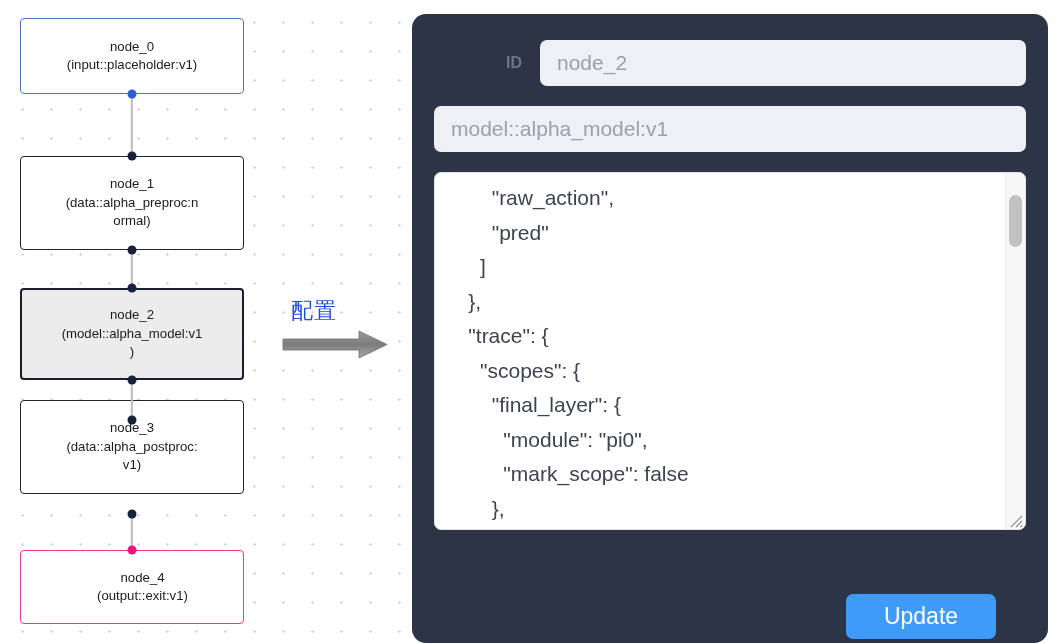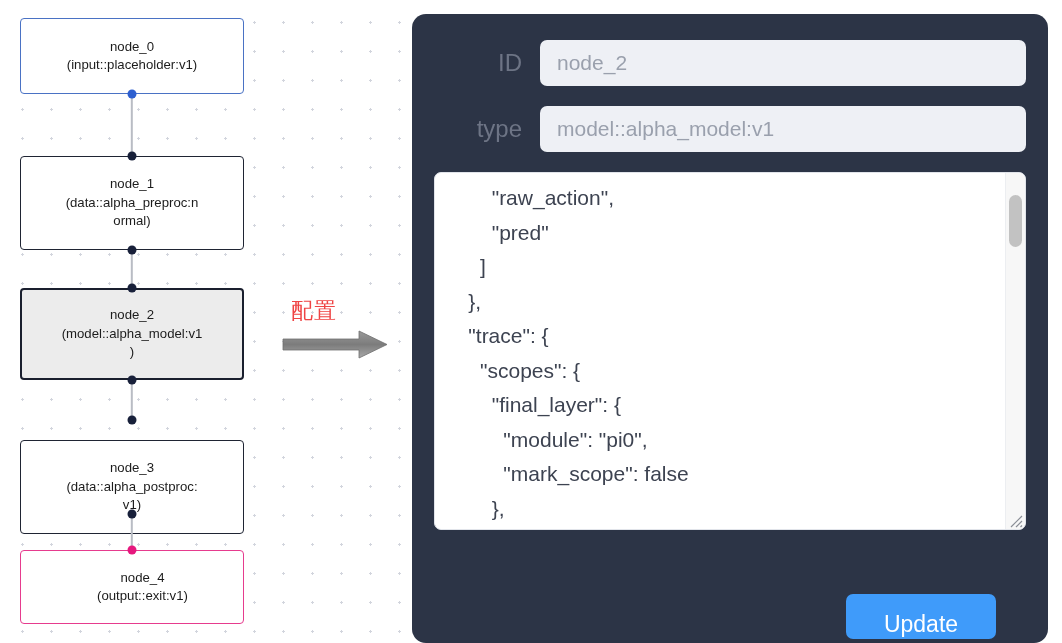--- a/index.html
+++ b/index.html
@@ -54,43 +54,43 @@
     width:2.4px;
     background:#b9bcc4;
     transform:translateX(-50%);
     z-index:2;
   }
 
   
   #annot{position:absolute;left:281px;top:296px;width:116px;height:70px;}
   #annot .cn{
     position:absolute;left:10px;top:0;
-    font-size:22px;color:#ef4444;letter-spacing:1px;
+    font-size:22px;color:#1d4ed8;letter-spacing:1px;
     font-family:"DejaVu Sans","Liberation Sans",sans-serif;
   }
   #annot svg{position:absolute;left:0;top:34px;}
 
   
   #panel{
     position:absolute;left:412px;top:14px;width:636px;height:629px;
     background:#2c3446;
     border-radius:14px;
     box-sizing:border-box;
     padding:26px 22px 0 22px;
     overflow:hidden;
   }
   .frow{display:flex;align-items:flex-start;margin-bottom:20px;}
   .flabel{
     width:106px;flex:0 0 106px;
     text-align:right;
     padding-right:18px;box-sizing:border-box;
     color:#6d7485;
-    font-size:24px;
+    font-size:16px;
     line-height:46px;
-    font-weight:400;
+    font-weight:700;
   }
   .finput{
     flex:1 1 auto;
     height:46px;box-sizing:border-box;
     background:#eef0f5;
     border:none;border-radius:7px;
     color:#9aa0ad;
     font-size:21px;
     padding:0 17px;
     font-family:"Liberation Sans","DejaVu Sans",sans-serif;
@@ -136,21 +136,21 @@
     position:absolute;left:434px;top:580px;
     width:150px;height:45px;
     background:#3f9bfa;
     color:#ffffff;
     border:none;border-radius:7px;
     font-size:23px;
     font-family:"Liberation Sans","DejaVu Sans",sans-serif;
     text-align:center;
     line-height:45px;
     cursor:pointer;
-    padding:8px;
+    padding:0;
   }
 </style>
 </head>
 <body>
 
 <div id="root">
 
   <div id="canvas"></div>
 
   <div id="flow-layer">
@@ -170,21 +170,21 @@
       </div>
       <div class="handle" style="left: 132px; top: 156px;"></div>
       <div class="handle" style="left: 132px; top: 250px;"></div>
       <div class="node selected" style="left: 20px; top: 288px; width: 224px; height: 92px;">
         <span class="nlabel">node_2
 (model::alpha_model:v1
 )</span>
       </div>
       <div class="handle" style="left: 132px; top: 288px;"></div>
       <div class="handle" style="left: 132px; top: 380px;"></div>
-      <div class="node" style="left: 20px; top: 440px; width: 224px; height: 94px; justify-content: center;">
+      <div class="node" style="left: 20px; top: 400px; width: 224px; height: 94px; justify-content: center;">
         <span class="nlabel">node_3
 (data::alpha_postproc:
 v1)</span>
       </div>
       <div class="handle" style="left: 132px; top: 420px;"></div>
       <div class="handle" style="left: 132px; top: 514px;"></div>
       <div class="node pink" style="left: 20px; top: 550px; width: 224px; height: 74px; padding-left: 28px;">
         <span class="nlabel">node_4
 (output::exit:v1)</span>
       </div>
@@ -206,21 +206,20 @@
   </div>
 
   <div id="panel">
 
     <div class="frow">
       <div class="flabel">ID</div>
       <input class="finput" type="text" readonly="" value="node_2" style="">
     </div>
 
     <div class="frow">
-      <div class="flabel">type</div>
       <input class="finput" type="text" readonly="" value="model::alpha_model:v1" style="">
     </div>
 
     <div class="frow config">
       <div class="ta-wrap">
         <div class="ta-text">        "raw_action",
         "pred"
       ]
     },
     "trace": {

